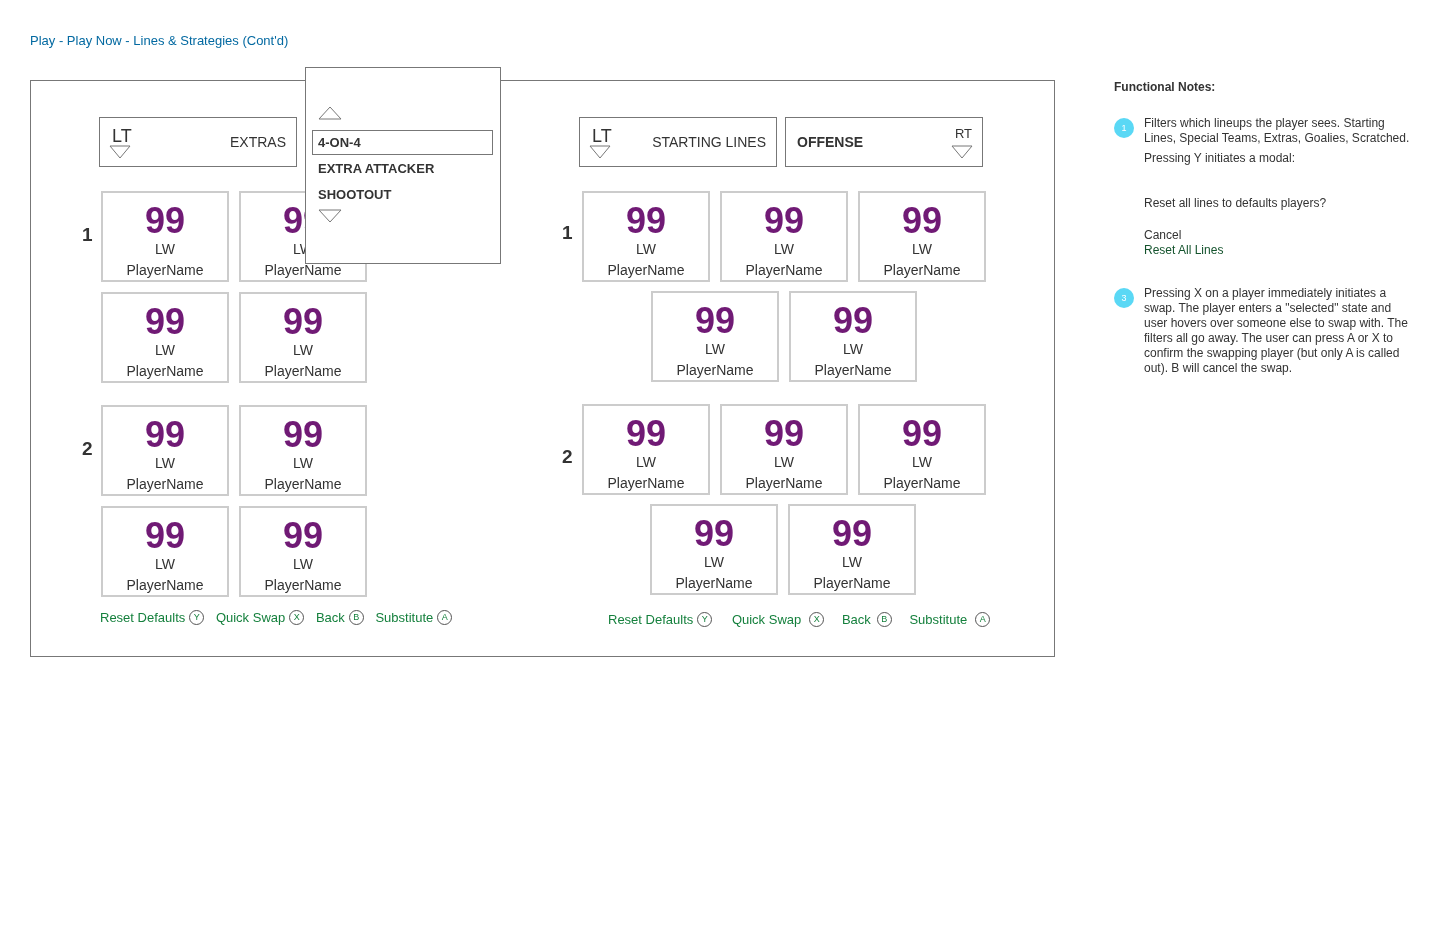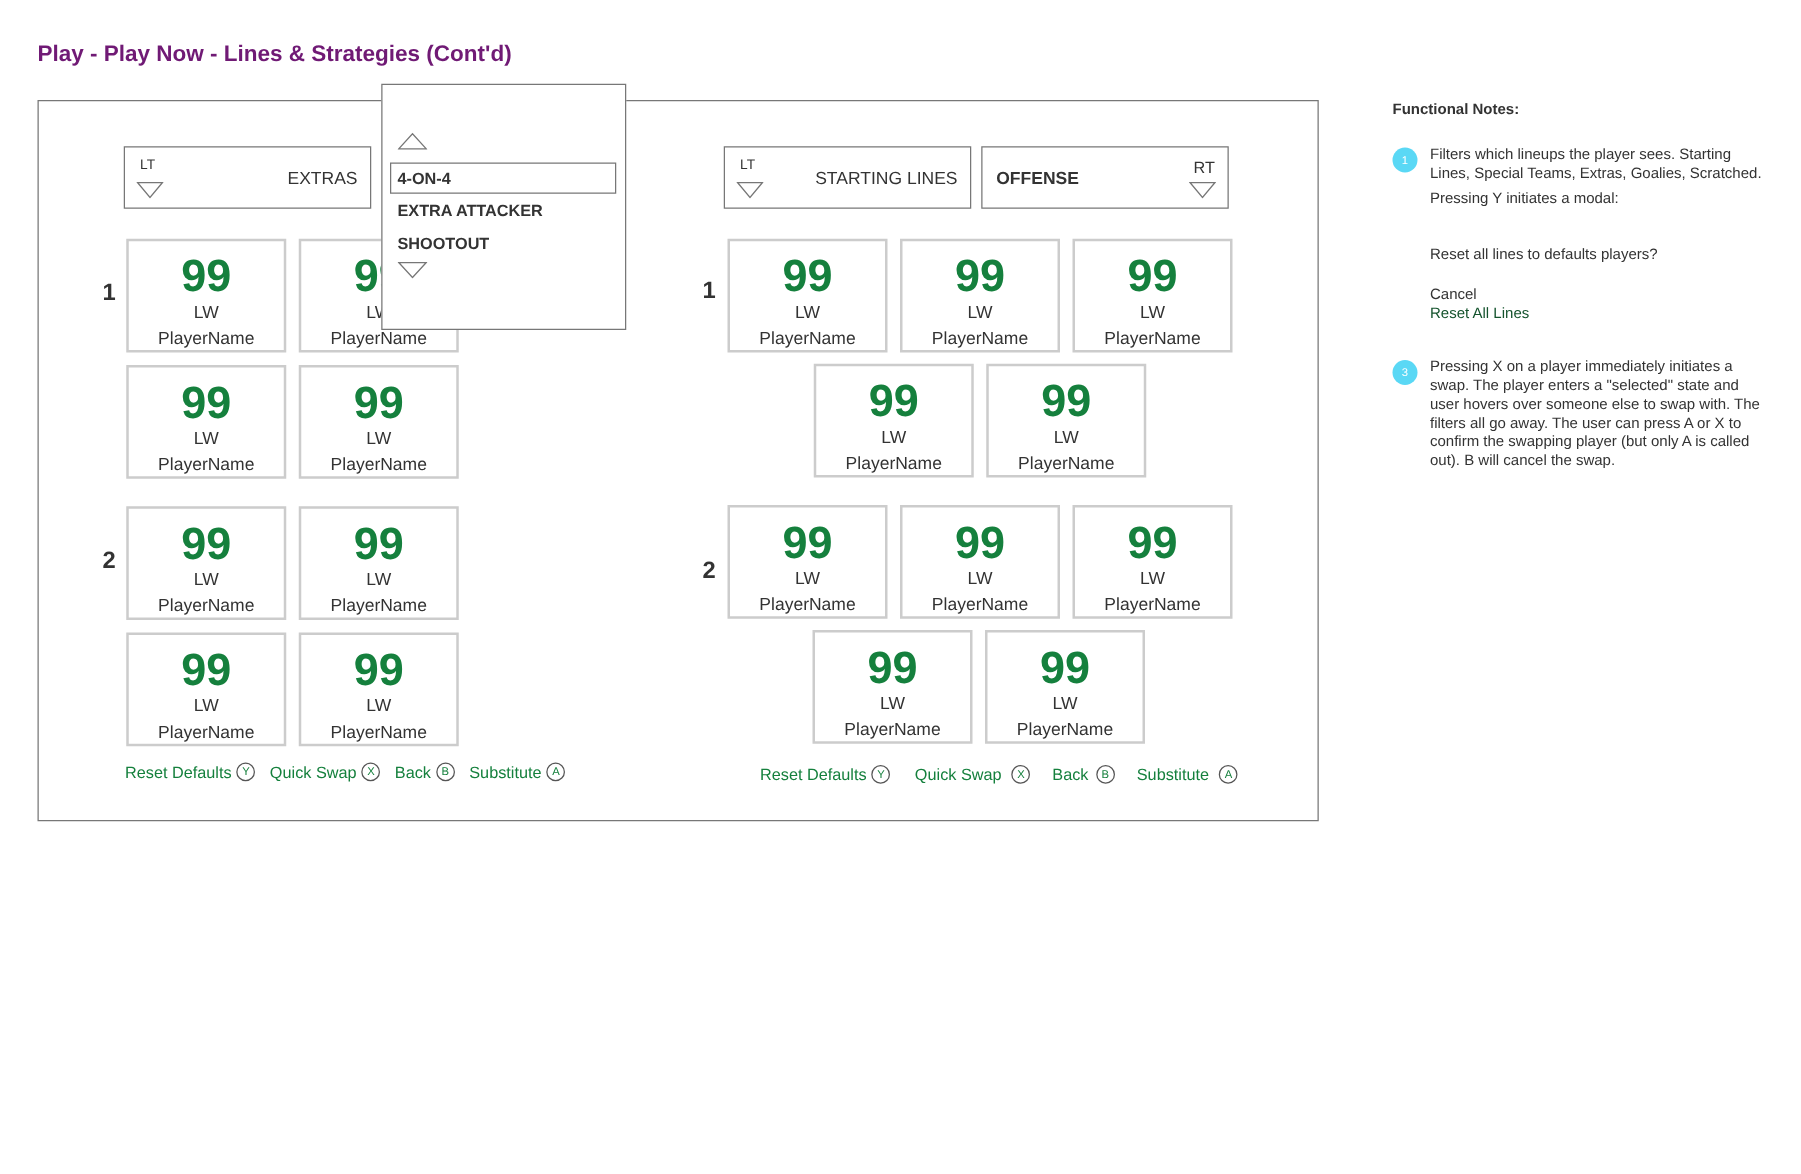--- a/index.html
+++ b/index.html
@@ -1,27 +1,27 @@
 <!DOCTYPE html>
 <html><head>
 <meta charset="utf-8">
 <style>
   html, body { margin:0; padding:0; background:#ffffff; }
   body { width:1441px; height:939px; position:relative; font-family:"Liberation Sans", sans-serif; color:#333; overflow:hidden; }
   .abs { position:absolute; }
-  .page-title { left:30px; top:33px; font-size:18px; font-weight:bold; color:#701a75; }
+  .page-title { left:30px; top:33px; font-size:13px; font-weight:normal; color:#0369a1; }
   .frame { left:30px; top:80px; width:1023px; height:575px; border:1px solid #777; }
   .filter { position:absolute; height:50px; border:1px solid #777; background:#fff; box-sizing:border-box; }
-  .filter .lt { position:absolute; left:12px; top:8px; font-size:11px; color:#333; }
+  .filter .lt { position:absolute; left:12px; top:8px; font-size:18px; color:#333; }
   .filter .rt { position:absolute; right:10px; top:8px; font-size:13px; color:#333; }
   .filter .tri { position:absolute; width:22px; height:14px; }
   .filter .label { position:absolute; top:16px; font-size:14px; color:#333; }
   .filter .label.bold { font-weight:bold; }
   .card { position:absolute; width:128px; height:91px; border:2px solid #ccc; box-sizing:border-box; background:#fff; text-align:center; }
-  .card .num { font-size:36px; font-weight:bold; color:#15803d; line-height:36px; margin-top:10px; }
+  .card .num { font-size:36px; font-weight:bold; color:#701a75; line-height:36px; margin-top:10px; }
   .card .pos { font-size:14px; color:#333; line-height:18px; margin-top:1px; }
   .card .name { font-size:14px; color:#333; line-height:18px; margin-top:3px; }
   .line-num { position:absolute; font-size:19px; font-weight:bold; color:#333; }
   .legend { position:absolute; font-size:13px; color:#15803d; white-space:nowrap; }
   .legend .item { display:inline-block; margin-right:8px; }
   .legend .btn { display:inline-block; width:13px; height:13px; border:1px solid #555; border-radius:50%; font-size:9px; line-height:13px; text-align:center; vertical-align:middle; margin-left:4px; margin-top:-2px; }
   .dropdown { left:305px; top:67px; width:196px; height:197px; border:1px solid #777; background:#fff; box-sizing:border-box; }
   .dd-item { position:absolute; left:12px; font-size:13px; font-weight:bold; color:#333; }
   .dd-selected { position:absolute; left:6px; top:62px; width:181px; height:25px; border:1px solid #777; box-sizing:border-box; }
   .notes { left:1114px; top:80px; width:300px; font-size:12px; color:#333; }

